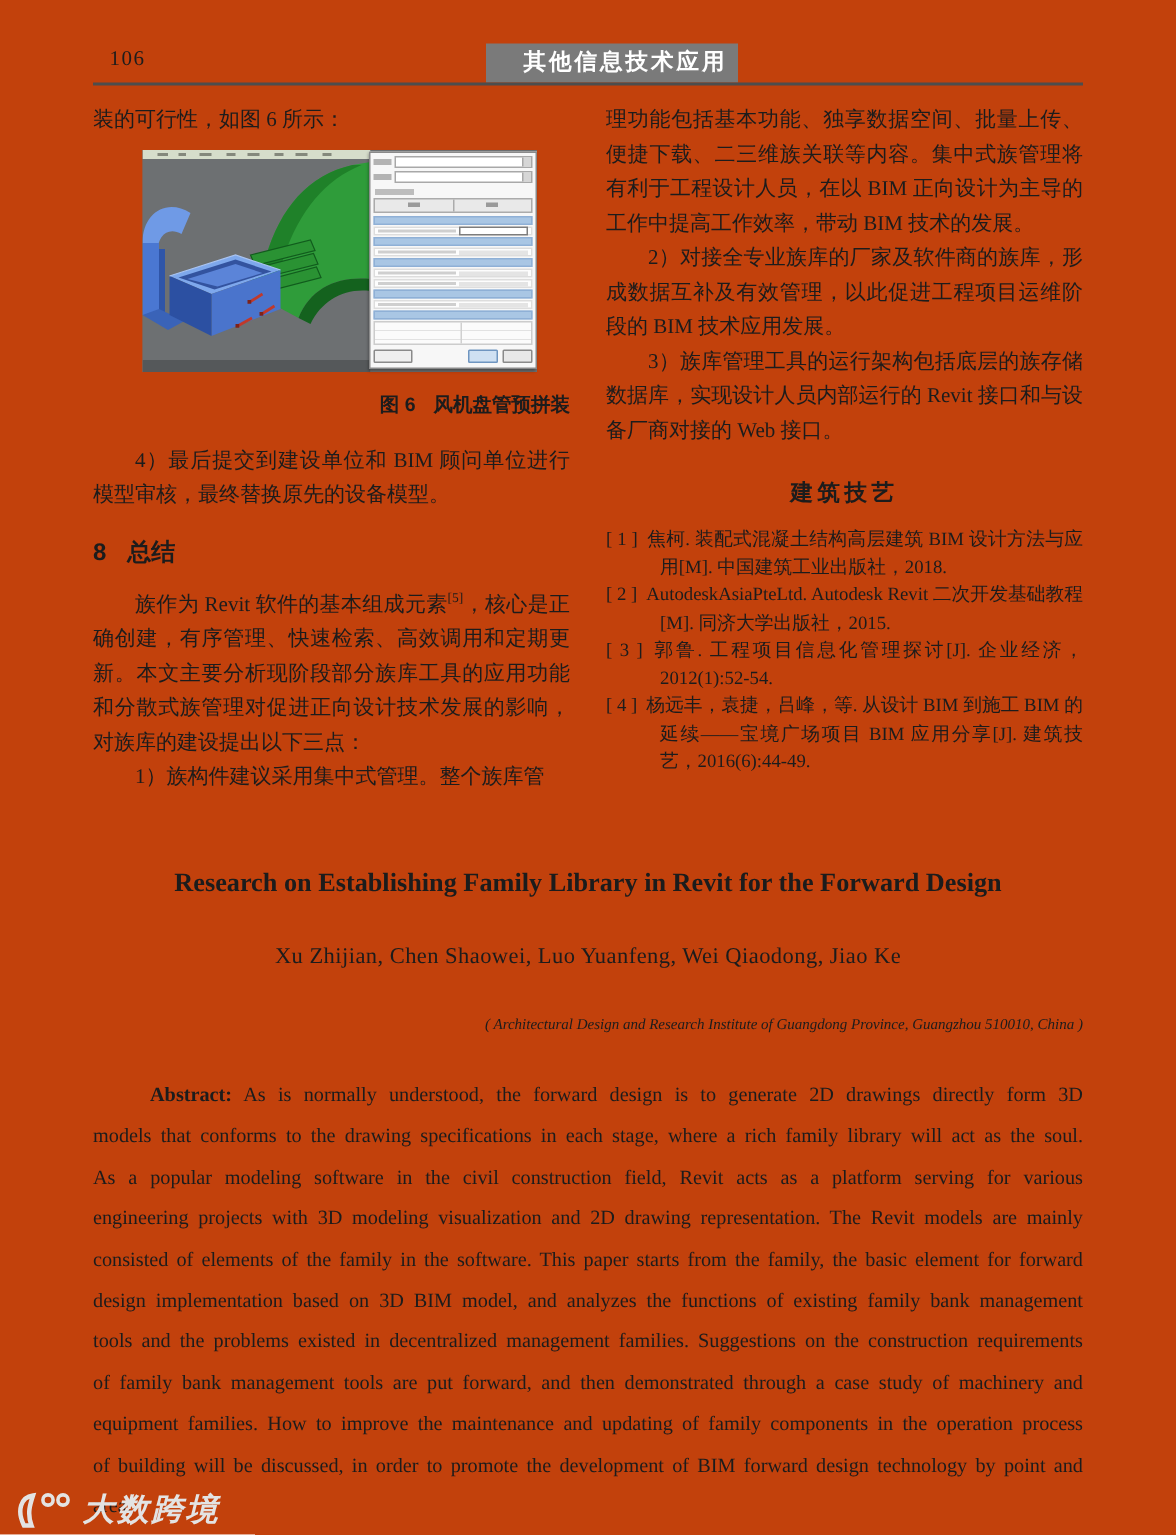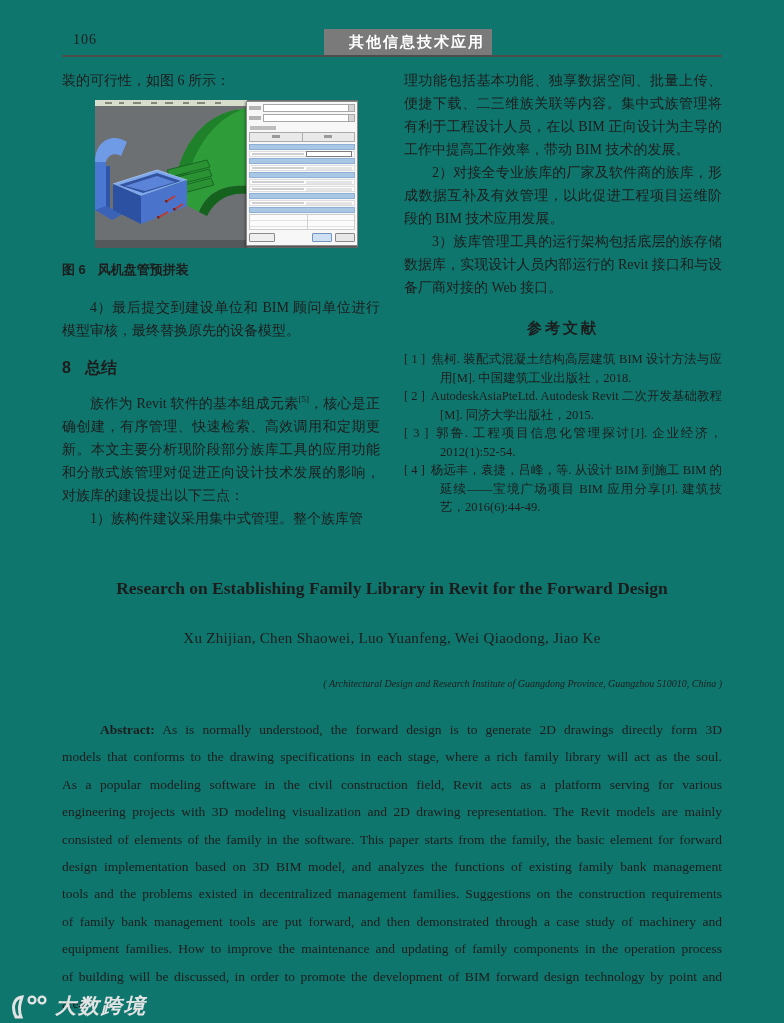--- a/index.html
+++ b/index.html
@@ -1,16 +1,16 @@
 <!DOCTYPE html>
 <html><head>
 <meta charset="utf-8">
 <style>
   html,body{margin:0;padding:0;background:#ffffff;}
-  .page{position:relative;width:784px;height:1023px;background:#0f766e;overflow:hidden;
+  .page{position:relative;width:784px;height:1023px;background:#c2410c;overflow:hidden;
         font-family:"Liberation Serif","DejaVu Serif",serif;color:#1c1c1c;}
   
   .page-number{position:absolute;left:73px;top:32px;font-size:14px;letter-spacing:1px;}
   .header-band{position:absolute;left:324px;top:29px;width:150px;height:26px;background:#7a7a7a;
         color:#ffffff;font-family:"Liberation Sans","DejaVu Sans",sans-serif;font-weight:bold;
         font-size:15px;text-align:center;line-height:26px;letter-spacing:2px;padding-left:18px;}
   .header-rule{position:absolute;left:62px;top:55px;width:660px;height:2px;background:#4d4d4d;}
   
   .col{position:absolute;top:69px;width:318px;}
   .col-left{left:62px;}
@@ -46,21 +46,21 @@
   .pp-row .cell-l{width:50%;height:2px;background:#cfcfcf;margin-left:2px;}
   .pp-row .cell-r{flex:1;height:3px;background:#e4e4e4;margin:0 2px;}
   .pp-row.valbox .cell-r{background:#ffffff;border:1px solid #7d7d7d;height:4px;}
   .pp-params{flex:1;margin-top:1px;border:1px solid #cccccc;position:relative;
         background:repeating-linear-gradient(to bottom,#fbfbfb 0 5px,#e2e2e2 5px 6px);}
   .pp-params::after{content:"";position:absolute;left:55%;top:0;bottom:0;width:1px;background:#d0d0d0;}
   .pp-buttons{height:11px;display:flex;align-items:center;gap:3px;padding-top:2px;}
   .pp-btn{width:18px;height:7px;border:1px solid #8a8a8a;background:#e8e8e8;border-radius:1px;}
   .pp-btn.left{width:24px;background:#efefef;}
   .pp-btn.ok{background:#cfe0f2;border-color:#6f95c0;margin-left:auto;}
-  .figure-caption{margin-top:13px;text-align:left;font-family:"Liberation Sans","DejaVu Sans",sans-serif;
+  .figure-caption{margin-top:13px;text-align:right;font-family:"Liberation Sans","DejaVu Sans",sans-serif;
         font-weight:bold;font-size:13px;}
   .figure-caption .cap-label{margin-right:12px;}
   
   .english{position:absolute;left:62px;top:566px;width:660px;}
   .e-title{margin:12px 0 0 0;text-align:center;font-size:17.5px;font-weight:bold;line-height:1.25;}
   .e-authors{margin:30px 0 0 0;text-align:center;font-size:15px;letter-spacing:.3px;}
   .e-affil{margin:31px 0 0 0;text-align:right;font-style:italic;font-size:10px;}
   .e-abstract{margin:27px 0 0 0;font-size:13.5px;line-height:27.4px;text-align:justify;
         text-indent:38px;word-spacing:2px;}
   .e-keywords{margin:0;font-size:13.5px;line-height:27.4px;text-indent:38px;word-spacing:2px;}
@@ -199,21 +199,21 @@
     <p class="body indent" style="margin-top:13px"><span>族作为 Revit 软件的基本组成元素</span><sup class="cite">[5]</sup><span>，核心是正确创建，有序管理、快速检索、高效调用和定期更新。本文主要分析现阶段部分族库工具的应用功能和分散式族管理对促进正向设计技术发展的影响，对族库的建设提出以下三点：</span></p>
 
     <p class="body indent">1）族构件建议采用集中式管理。整个族库管</p>
   </div>
 
   <div class="col col-right">
     <p class="body">理功能包括基本功能、独享数据空间、批量上传、便捷下载、二三维族关联等内容。集中式族管理将有利于工程设计人员，在以 BIM 正向设计为主导的工作中提高工作效率，带动 BIM 技术的发展。</p>
     <p class="body indent">2）对接全专业族库的厂家及软件商的族库，形成数据互补及有效管理，以此促进工程项目运维阶段的 BIM 技术应用发展。</p>
     <p class="body indent">3）族库管理工具的运行架构包括底层的族存储数据库，实现设计人员内部运行的 Revit 接口和与设备厂商对接的 Web 接口。</p>
 
-    <h3 class="refs-head">参考文献</h3>
+    <h3 class="refs-head">建筑技艺</h3>
 
     <p class="ref"><span class="ref-label">[ 1 ]</span><span>焦柯. 装配式混凝土结构高层建筑 BIM 设计方法与应用[M]. 中国建筑工业出版社，2018.</span></p>
     <p class="ref"><span class="ref-label">[ 2 ]</span><span>AutodeskAsiaPteLtd. Autodesk Revit 二次开发基础教程[M]. 同济大学出版社，2015.</span></p>
     <p class="ref"><span class="ref-label">[ 3 ]</span><span>郭鲁. 工程项目信息化管理探讨[J]. 企业经济，2012(1):52-54.</span></p>
     <p class="ref"><span class="ref-label">[ 4 ]</span><span>杨远丰，袁捷，吕峰，等. 从设计 BIM 到施工 BIM 的延续——宝境广场项目 BIM 应用分享[J]. 建筑技艺，2016(6):44-49.</span></p>
   </div>
 
   <div class="english">
     <h1 class="e-title">Research on Establishing Family Library in Revit for the Forward Design</h1>
     <p class="e-authors">Xu Zhijian, Chen Shaowei, Luo Yuanfeng, Wei Qiaodong, Jiao Ke</p>

